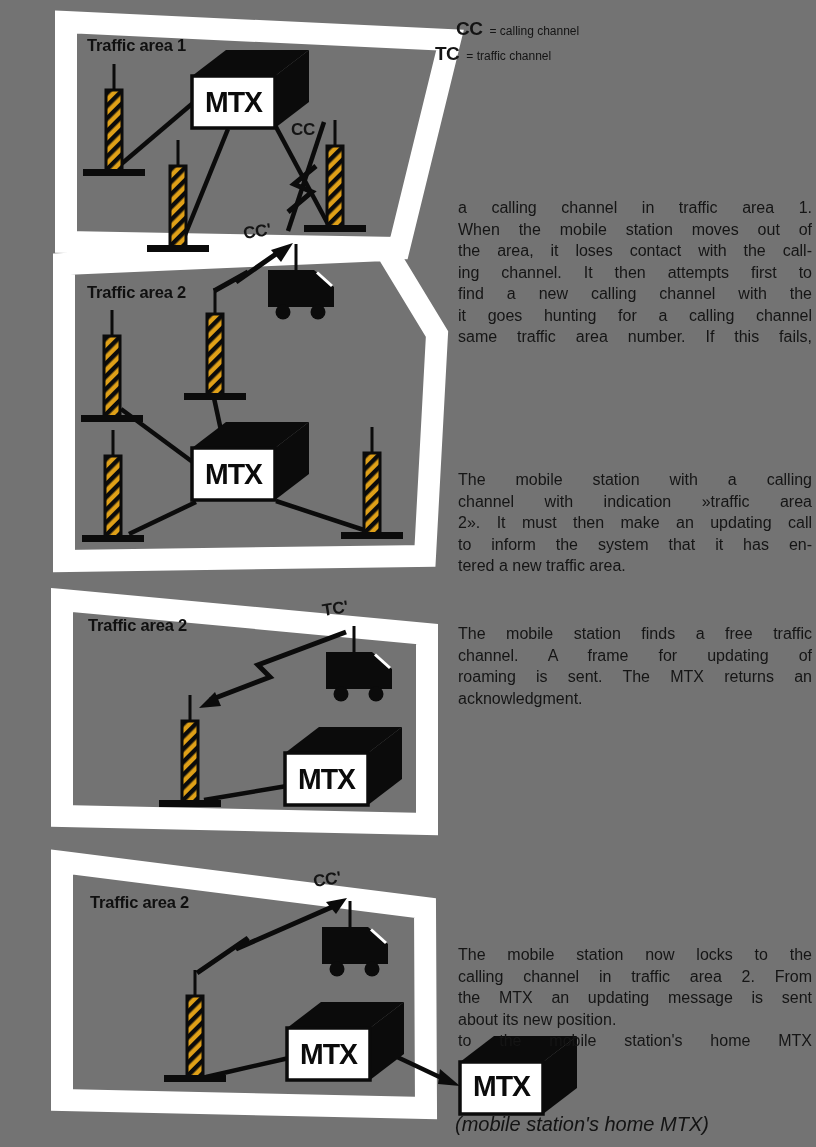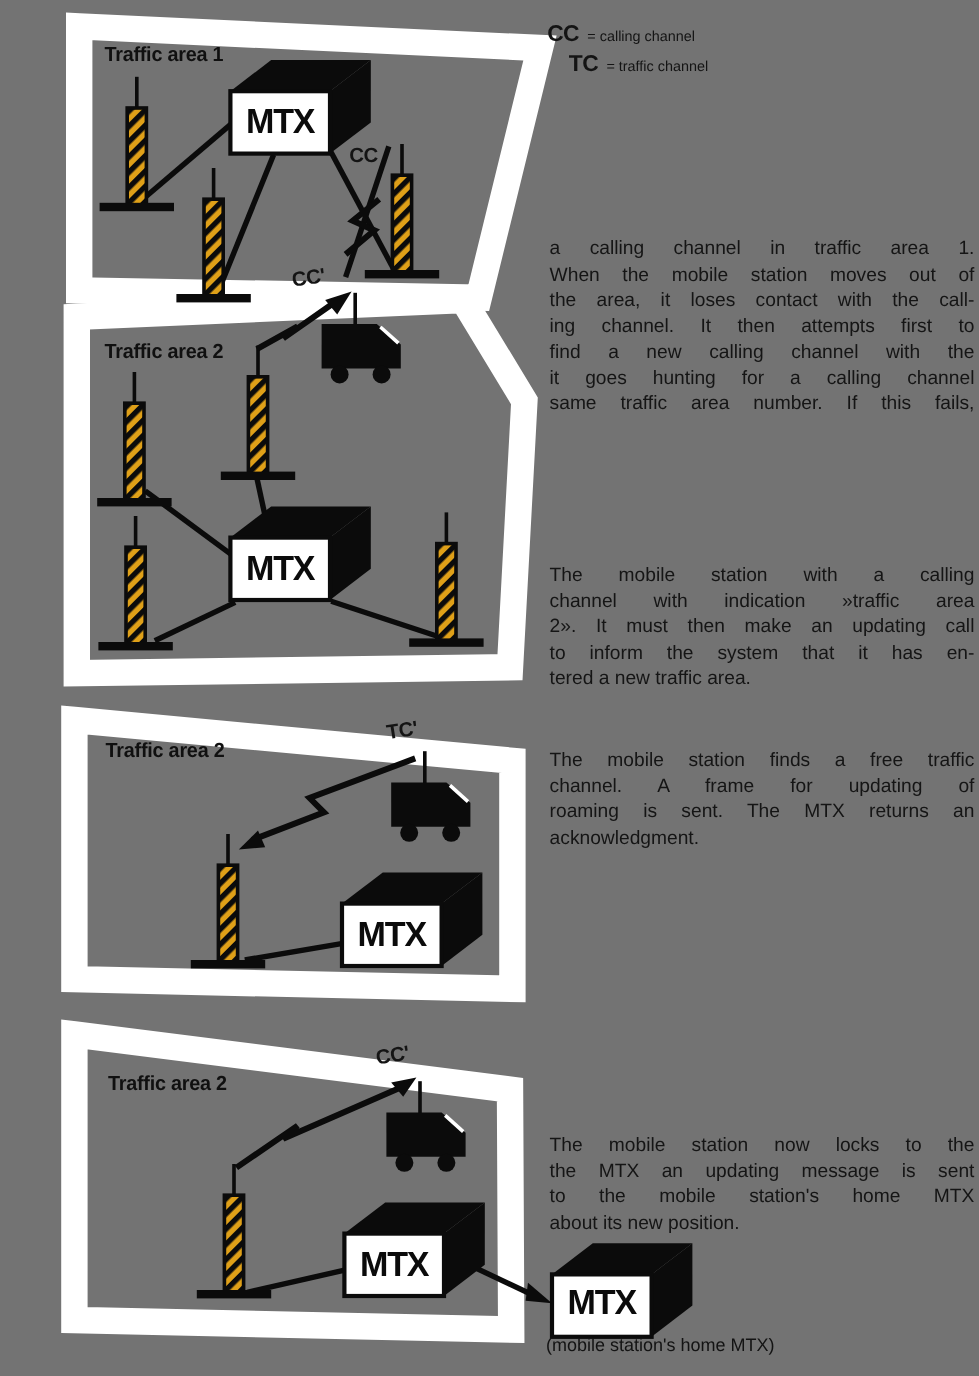--- a/index.html
+++ b/index.html
@@ -20,21 +20,21 @@
   .para{width:354px;font-size:16px;line-height:21.5px;color:#151515;}
   .pline{text-align:justify;text-align-last:justify;}
   .pline.last{text-align-last:left;}
   .chan-label{font-size:17px;font-weight:700;white-space:nowrap;letter-spacing:-0.3px;}
   .tilt{transform:rotate(-9deg);transform-origin:left bottom;}
   .mtx-label{
     width:83px;height:52px;line-height:52px;text-align:center;
     font-size:29px;font-weight:700;letter-spacing:-1px;color:#0b0b0b;
     transform:scaleX(.98);transform-origin:center;
   }
-  .caption{font-size:15px;white-space:nowrap;color:#131313;}
+  .caption{font-size:20px;white-space:nowrap;color:#131313;font-style:italic;}
 </style>
 </head>
 <body>
 
 <div class="page">
 
   <svg width="816" height="1147" viewBox="0 0 816 1147">
     <defs>
       <pattern id="hatch" width="9" height="9" patternUnits="userSpaceOnUse" patternTransform="rotate(45)">
         <rect width="9" height="9" fill="#dfa018"></rect>
@@ -115,21 +115,21 @@
       <polygon points="199,708 215,692 221,706"></polygon>
       <polygon points="347,898 326,902 336,914"></polygon>
       <polygon points="460,1086 440,1069 438,1084"></polygon>
     </g>
   </svg>
 
   <div class="abs legend-row" style="left:456px;top:18px">
     <span class="legend-term">CC</span>
     <span class="legend-def">= calling channel</span>
   </div>
-  <div class="abs legend-row" style="left:474px;top:43px">
+  <div class="abs legend-row" style="left:435px;top:43px">
     <span class="legend-term">TC</span>
     <span class="legend-def">= traffic channel</span>
   </div>
 
   <div class="abs panel-label" style="left:87px;top:36px">Traffic area 1</div>
   <div class="abs panel-label" style="left:87px;top:283px">Traffic area 2</div>
   <div class="abs panel-label" style="left:88px;top:616px">Traffic area 2</div>
   <div class="abs panel-label" style="left:90px;top:893px">Traffic area 2</div>
 
   <div class="abs chan-label" style="left:291px;top:120px">CC</div>
@@ -160,20 +160,21 @@
       <div class="pline last">tered a new traffic area.</div>
     </div>
   <div class="abs para" style="left:458px;top:623px">
       <div class="pline">The mobile station finds a free traffic</div>
       <div class="pline">channel. A frame for updating of</div>
       <div class="pline">roaming is sent. The MTX returns an</div>
       <div class="pline last">acknowledgment.</div>
     </div>
   <div class="abs para" style="left:458px;top:944px">
       <div class="pline">The mobile station now locks to the</div>
+      <div class="pline">calling channel in traffic area 2. From</div>
       <div class="pline">the MTX an updating message is sent</div>
+      <div class="pline last">about its new position.</div>
       <div class="pline">to the mobile station's home MTX</div>
-      <div class="pline last">about its new position.</div>
     </div>
 
   <div class="abs caption" style="left:455px;top:1113px">(mobile station's home MTX)</div>
 
 </div>
 
 </body></html>

